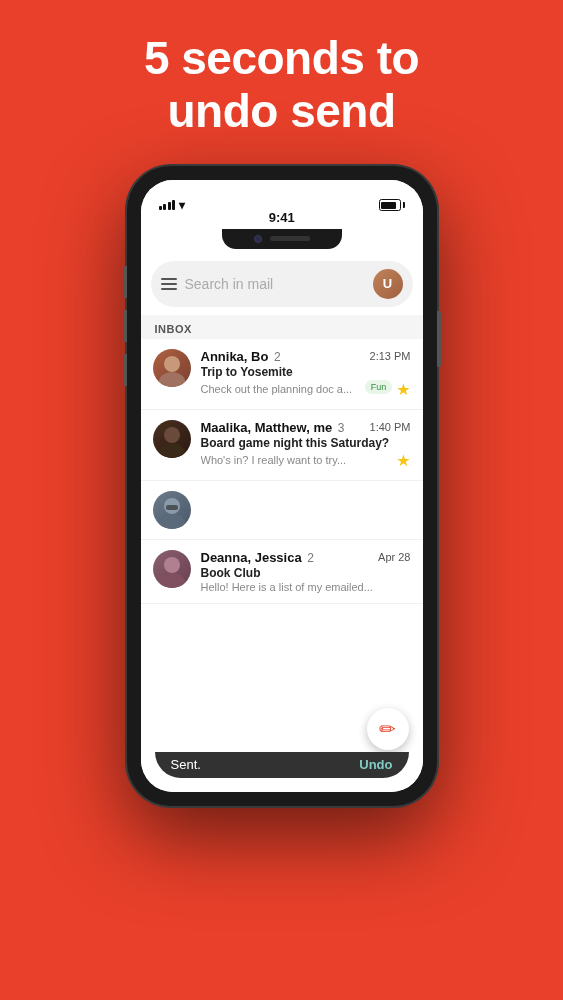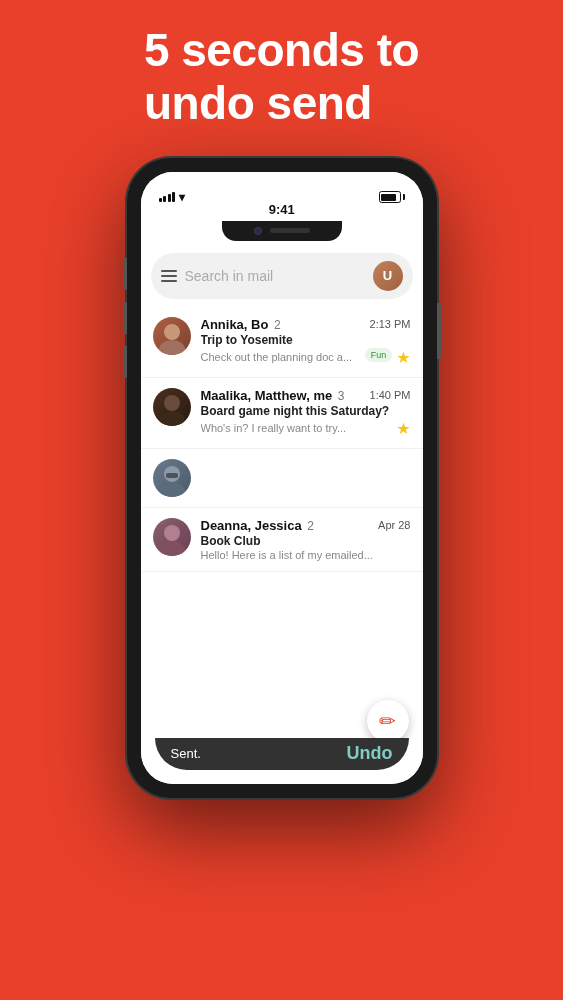--- a/index.html
+++ b/index.html
@@ -12,22 +12,23 @@
       display: flex;
       flex-direction: column;
       align-items: center;
     }
 
     
     .hero-text {
       color: white;
       font-size: 46px;
       font-weight: 700;
+      text-align: center;
       line-height: 1.15;
-      margin-top: 24px;
+      margin-top: 32px;
       margin-bottom: 28px;
       letter-spacing: -0.5px;
     }
 
     
     .phone-wrapper {
       position: relative;
       width: 310px;
       height: 640px;
     }
@@ -355,35 +356,35 @@
       font-size: 20px;
       line-height: 1;
     }
 
     
     .snackbar {
       position: absolute;
       bottom: 14px;
       left: 14px;
       right: 14px;
-      height: 32px;
+      height: 26px;
       background: #323232;
       border-radius: 0 0 32px 32px;
       display: flex;
       align-items: center;
       justify-content: space-between;
       padding: 0 16px;
     }
     .snackbar-text {
       color: white;
       font-size: 13px;
     }
     .snackbar-action {
       color: #80cbc4;
-      font-size: 18px;
+      font-size: 13px;
       font-weight: 600;
       cursor: pointer;
     }
 
     
     .av-annika {
       background: linear-gradient(135deg, #b06040 0%, #7a4030 100%);
     }
     .av-maalika {
       background: linear-gradient(135deg, #4a3020 0%, #2a1810 100%);
@@ -444,20 +445,21 @@
           <span></span>
           <span></span>
         </div>
         <span class="search-text">Search in mail</span>
         <div class="avatar-search av-user">
           <span>U</span>
         </div>
       </div>
     </div>
 
+    <div class="inbox-label">INBOX</div>
 
     <div class="email-list">
 
       <div class="email-item">
         <div class="email-avatar av-annika">
           <svg width="38" height="38" viewBox="0 0 38 38">
             <circle cx="19" cy="15" r="8" fill="#c8987a"></circle>
             <ellipse cx="19" cy="32" rx="13" ry="9" fill="#a07060"></ellipse>
           </svg>
         </div>

